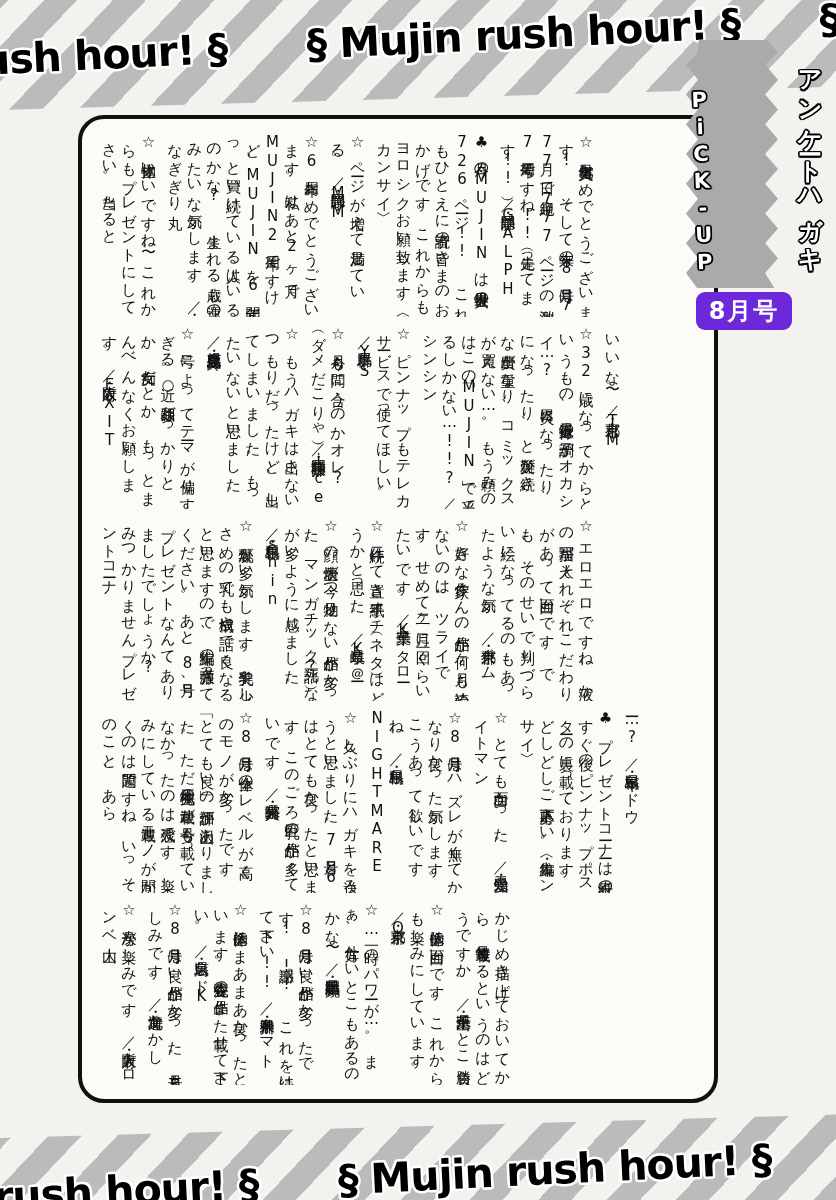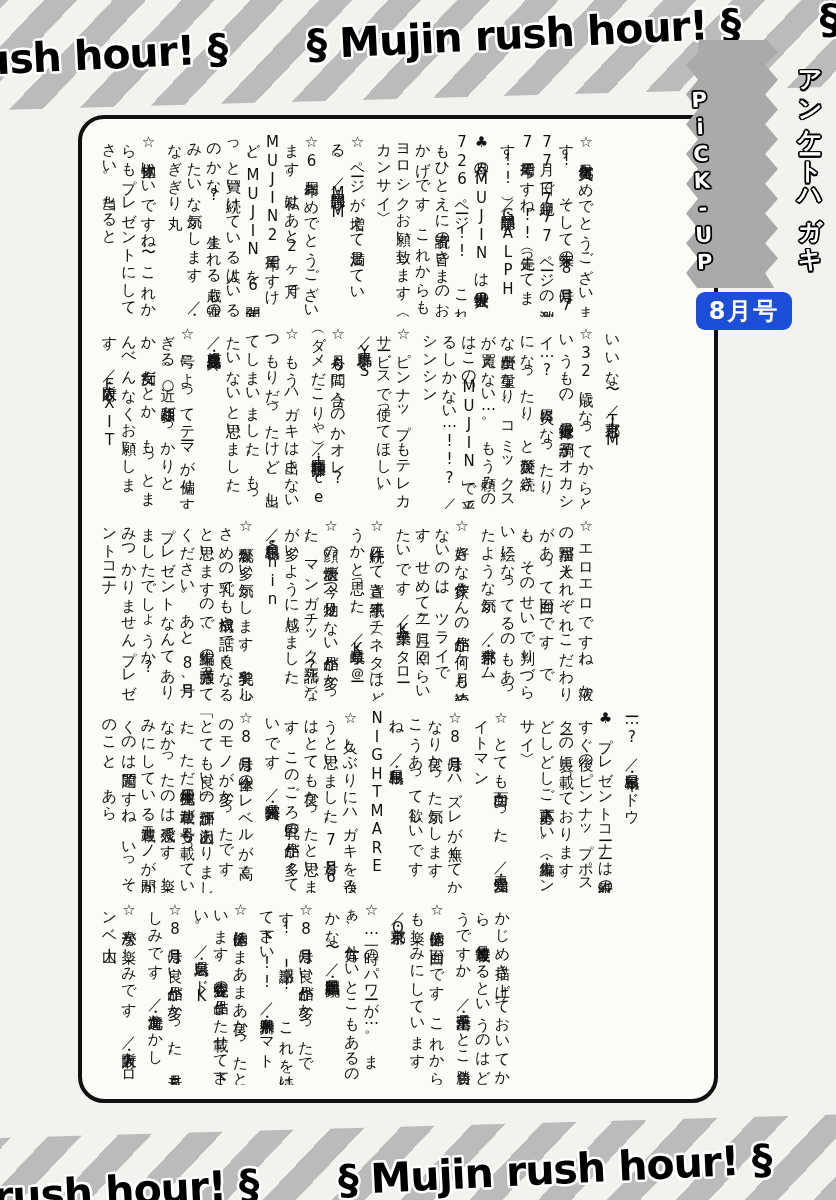--- a/index.html
+++ b/index.html
@@ -57,21 +57,21 @@
   .v-outline{
     writing-mode:vertical-rl;text-orientation:upright;
     color:#fff;font-weight:bold;
     text-shadow:1.8px 0 #000,-1.8px 0 #000,0 1.8px #000,0 -1.8px #000,
                 1.3px 1.3px #000,-1.3px -1.3px #000,1.3px -1.3px #000,-1.3px 1.3px #000;
   }
   .pickup-title{position:absolute;right:8px;top:14px;font-size:24px;letter-spacing:2px;}
   .pickup-sub{position:absolute;left:6px;top:48px;font-size:21px;letter-spacing:3px;transform:rotate(-2deg);}
   .issue-badge{
     position:absolute;left:12px;top:252px;width:96px;height:38px;
-    background:#1d4ed8;border-radius:9px;
+    background:#6d28d9;border-radius:9px;
     color:#fff;font-size:24px;font-weight:bold;
     display:flex;align-items:center;justify-content:center;letter-spacing:2px;
   }
 </style>
 </head>
 <body>
 
 <div class="page">
 
   <div class="stripes stripes-top">

